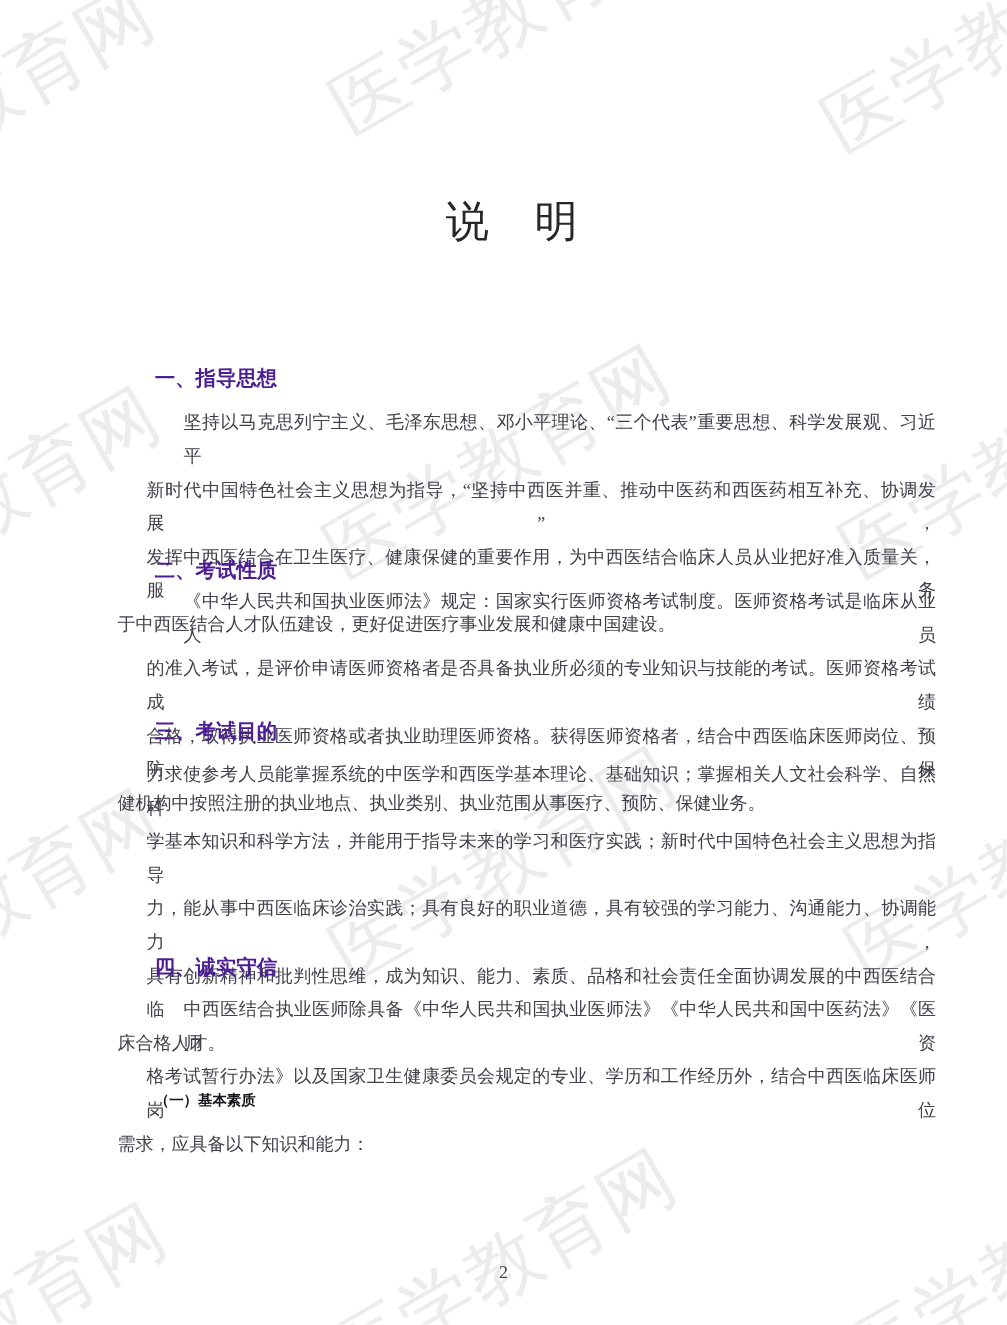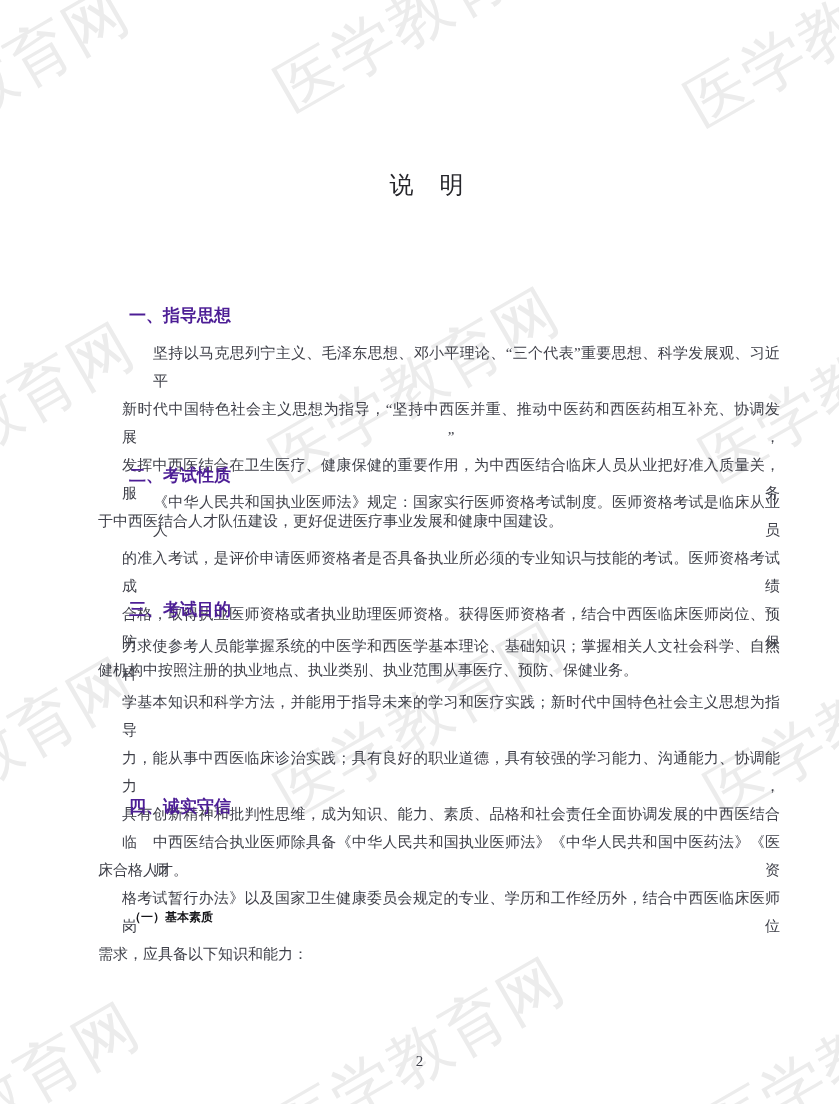--- a/index.html
+++ b/index.html
@@ -29,21 +29,21 @@
     width: 658px;
     height: 100%;
     z-index: 2;
   }
   .doc-title {
     position: absolute;
     top: 166px;
     left: 0;
     width: 100%;
     text-align: center;
-    font-size: 24px;
+    font-size: 36px;
     line-height: 38px;
     color: #26262b;
     letter-spacing: 1px;
   }
   .sec-heading {
     position: absolute;
     left: 0;
     width: 100%;
     box-sizing: border-box;
     padding-left: 31px;

